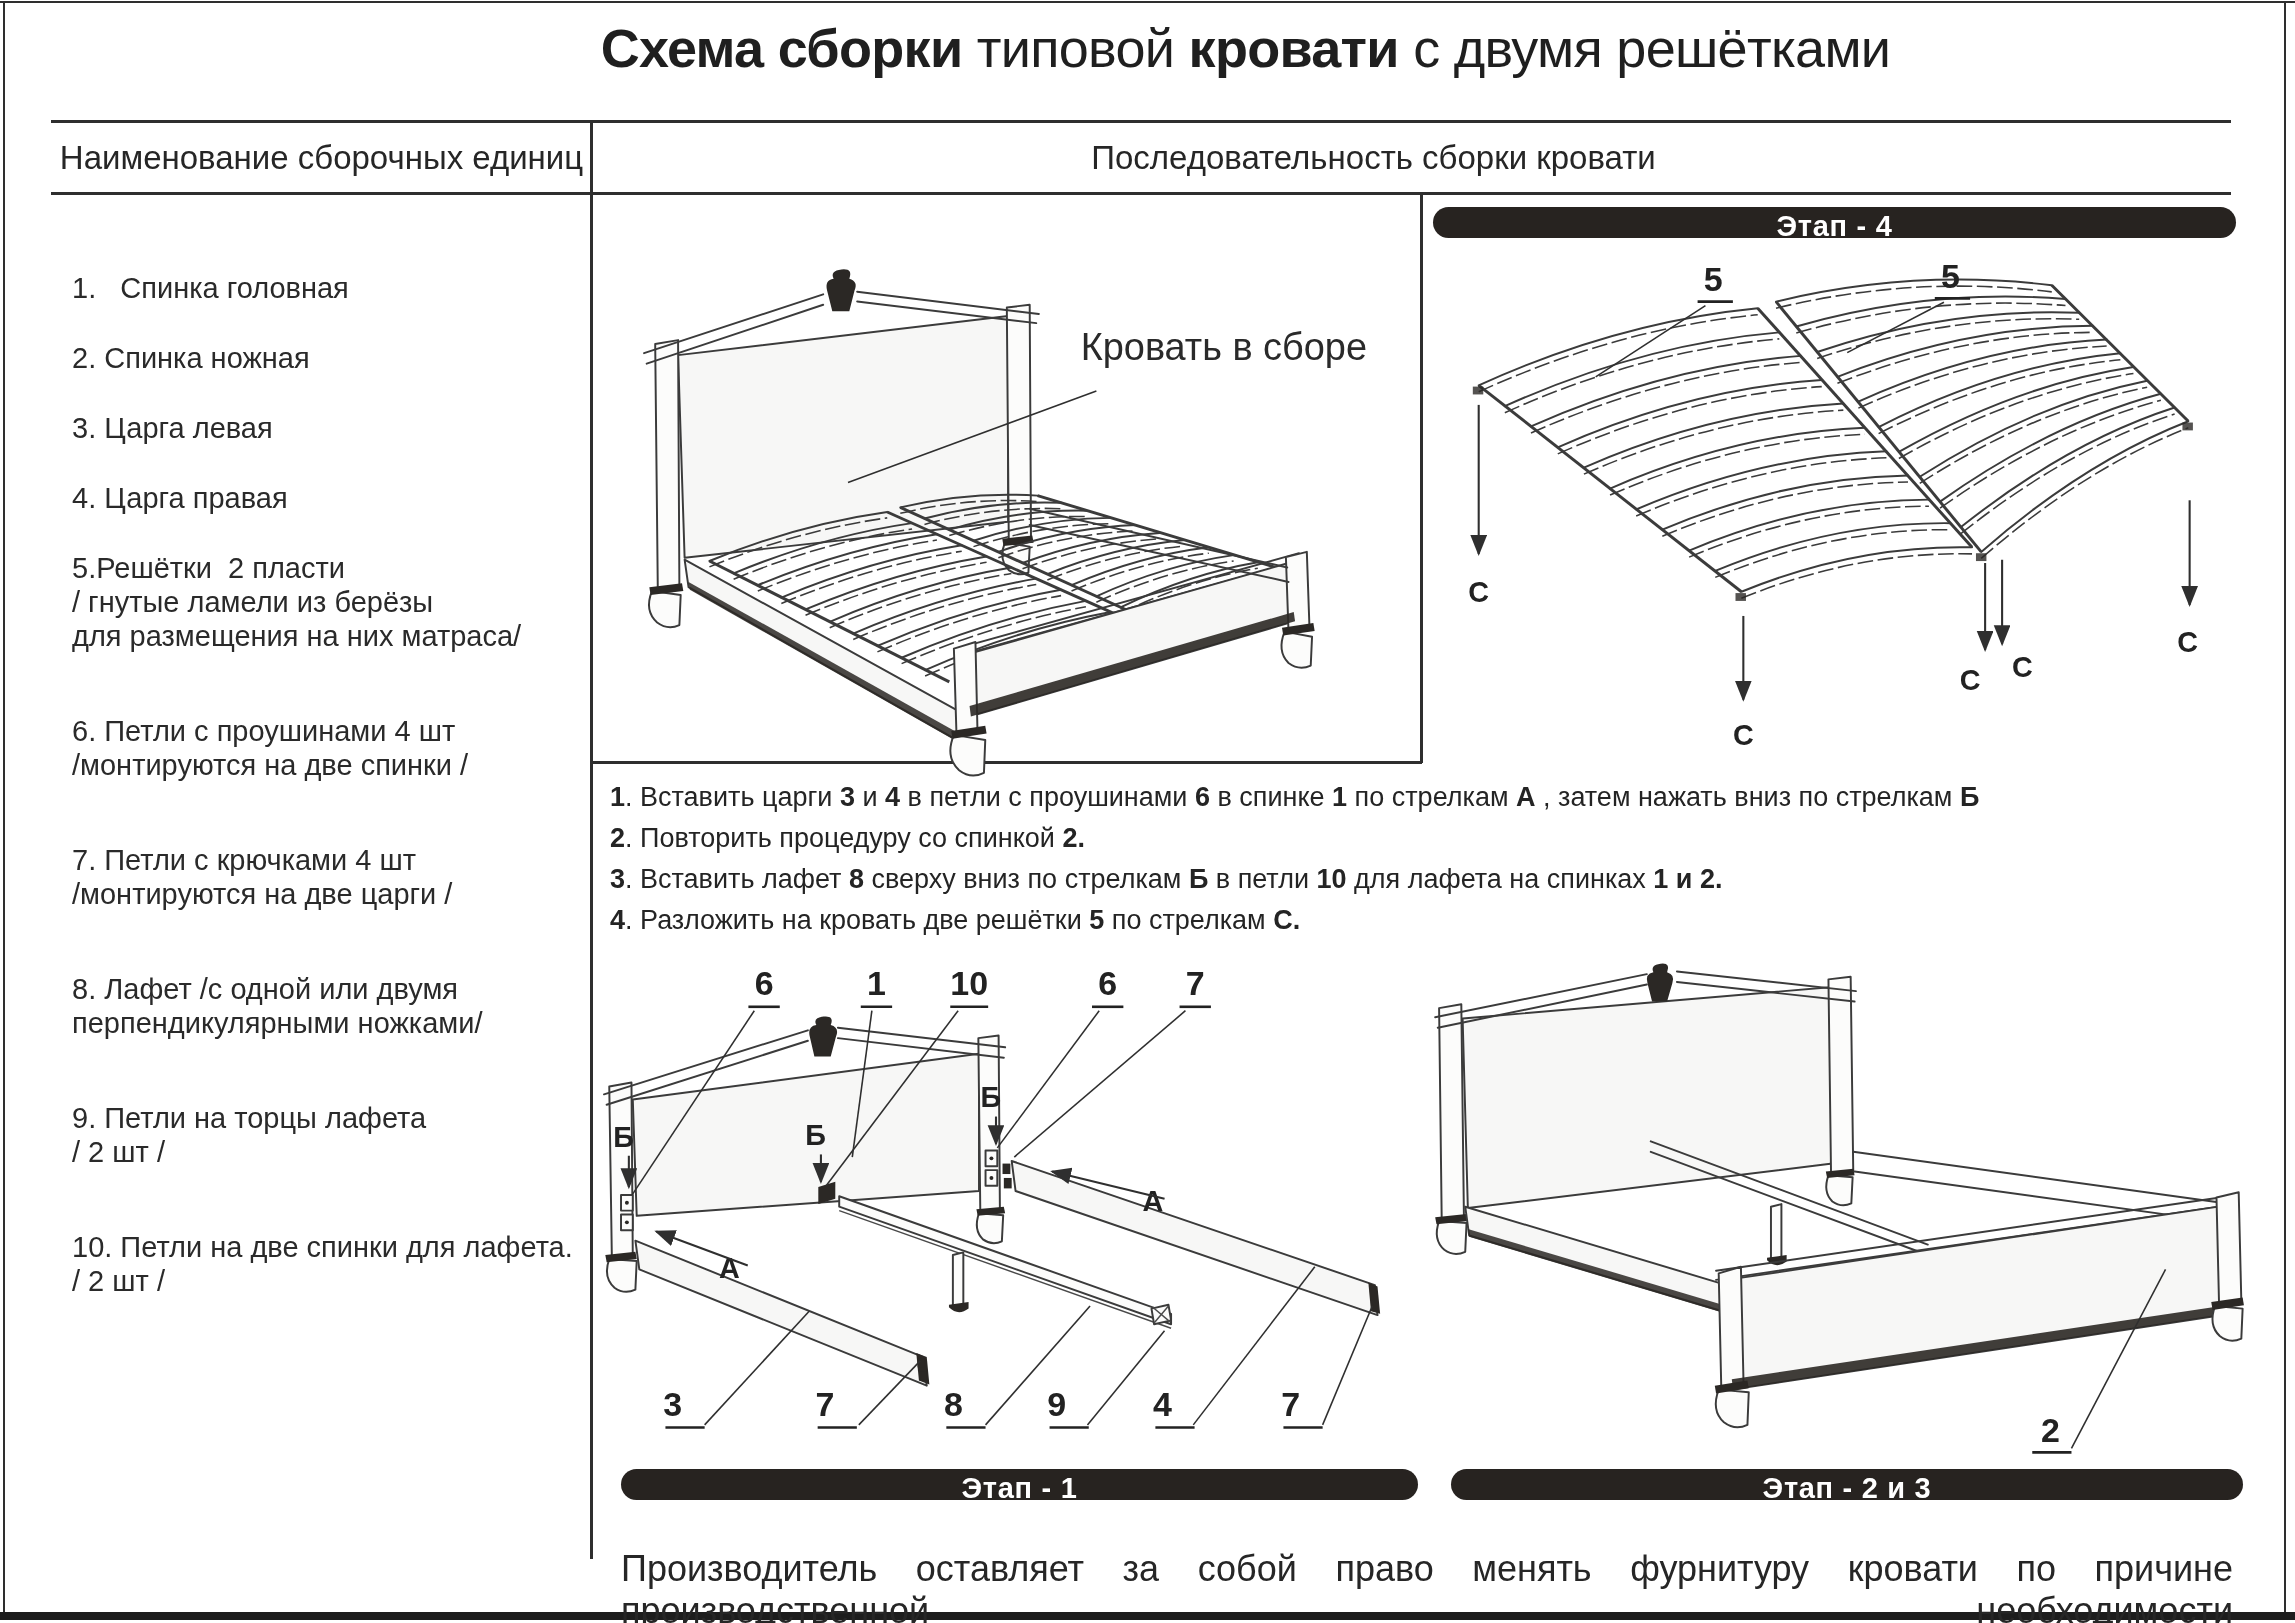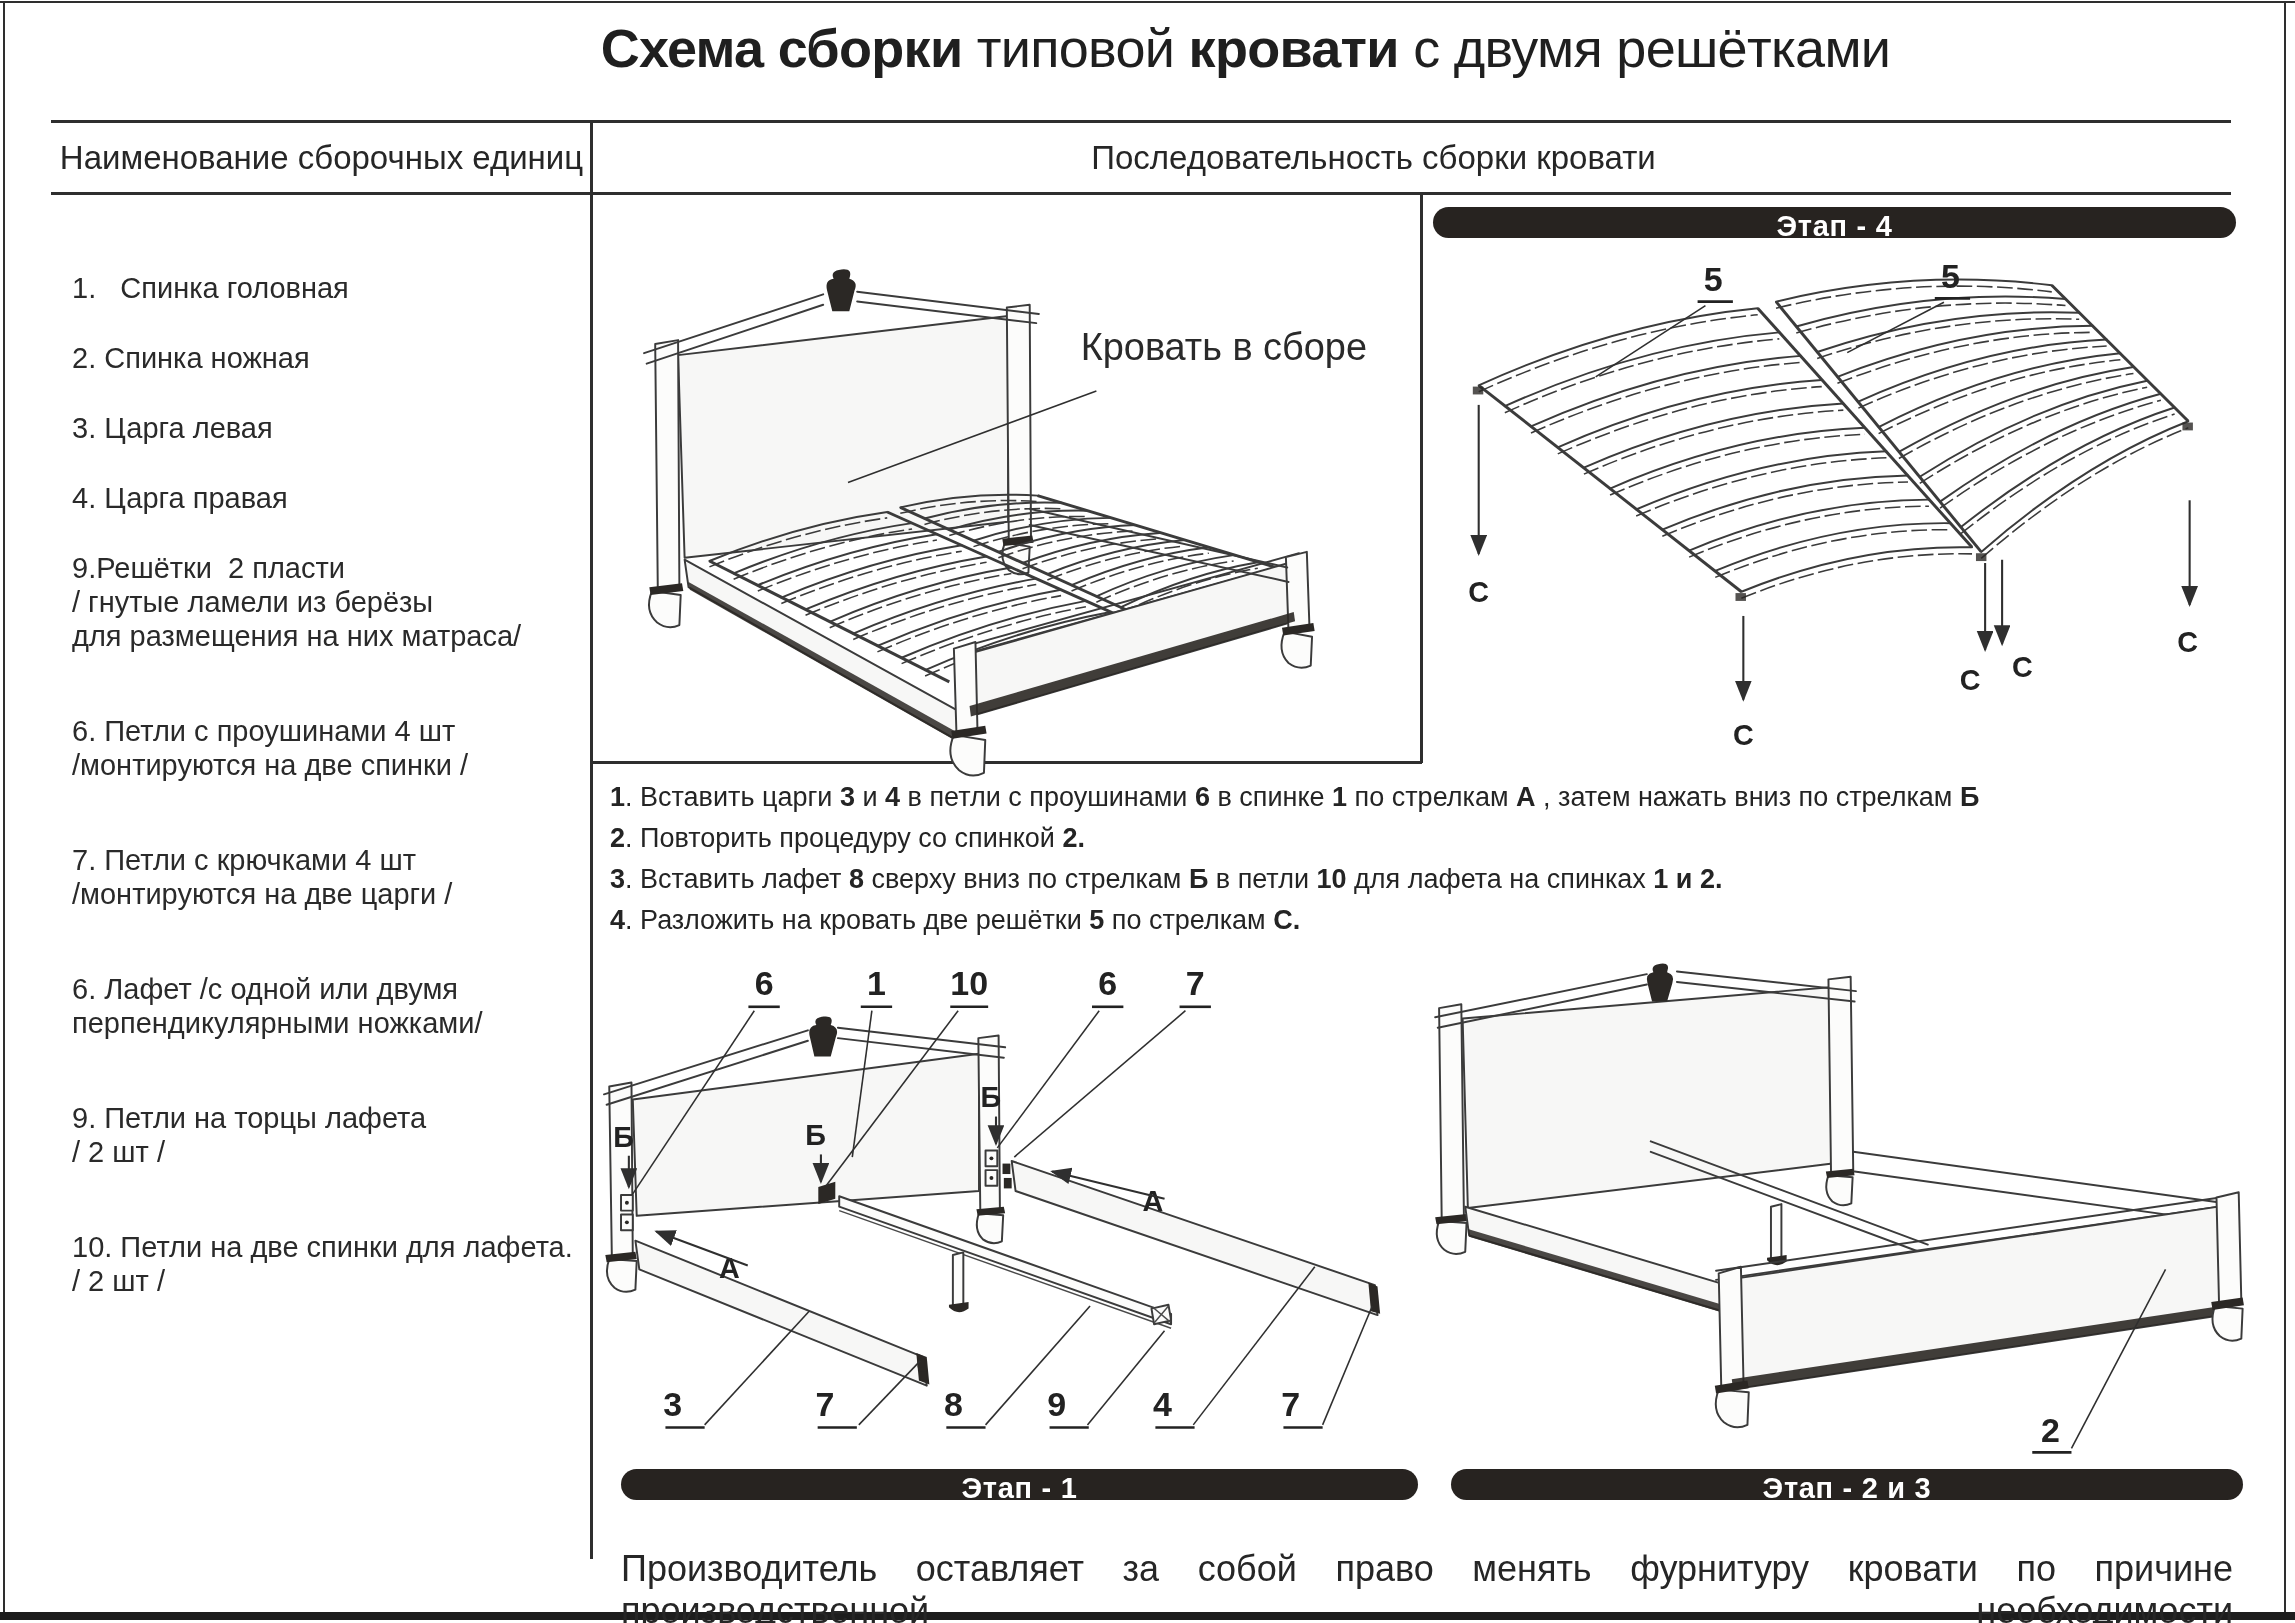--- a/index.html
+++ b/index.html
@@ -60,28 +60,28 @@
   <div class="vline" style="left:590px;top:120px;width:2.6px;height:1439px;"></div>
 
   <div class="hdr" style="left:52px;width:539px;">Наименование  сборочных единиц</div>
   <div class="hdr" style="left:612px;width:1523px;">Последовательность сборки кровати</div>
 
   <div class="parts">
       <div class="part-item">1.   Спинка головная</div>
       <div class="part-item">2. Спинка ножная</div>
       <div class="part-item">3. Царга левая</div>
       <div class="part-item">4. Царга правая</div>
-      <div class="part-item">9.Решётки  2 пласти
+      <div class="part-item">5.Решётки  2 пласти
 / гнутые ламели из берёзы
 для размещения на них матраса/</div>
       <div class="part-item">6. Петли с проушинами 4 шт
 /монтируются на две спинки /</div>
       <div class="part-item">7. Петли с крючками 4 шт
 /монтируются на две царги /</div>
-      <div class="part-item">6. Лафет /с одной или двумя
+      <div class="part-item">8. Лафет /с одной или двумя
 перпендикулярными ножками/</div>
       <div class="part-item">9. Петли на торцы лафета
 / 2 шт /</div>
       <div class="part-item">10. Петли на две спинки для лафета.
 / 2 шт /</div>
     </div>
 
   <div class="vline" style="left:1420px;top:192px;width:2.6px;height:571px;"></div>
   <div class="hline" style="left:590px;top:761px;width:832px;height:3.3px;"></div>
 

